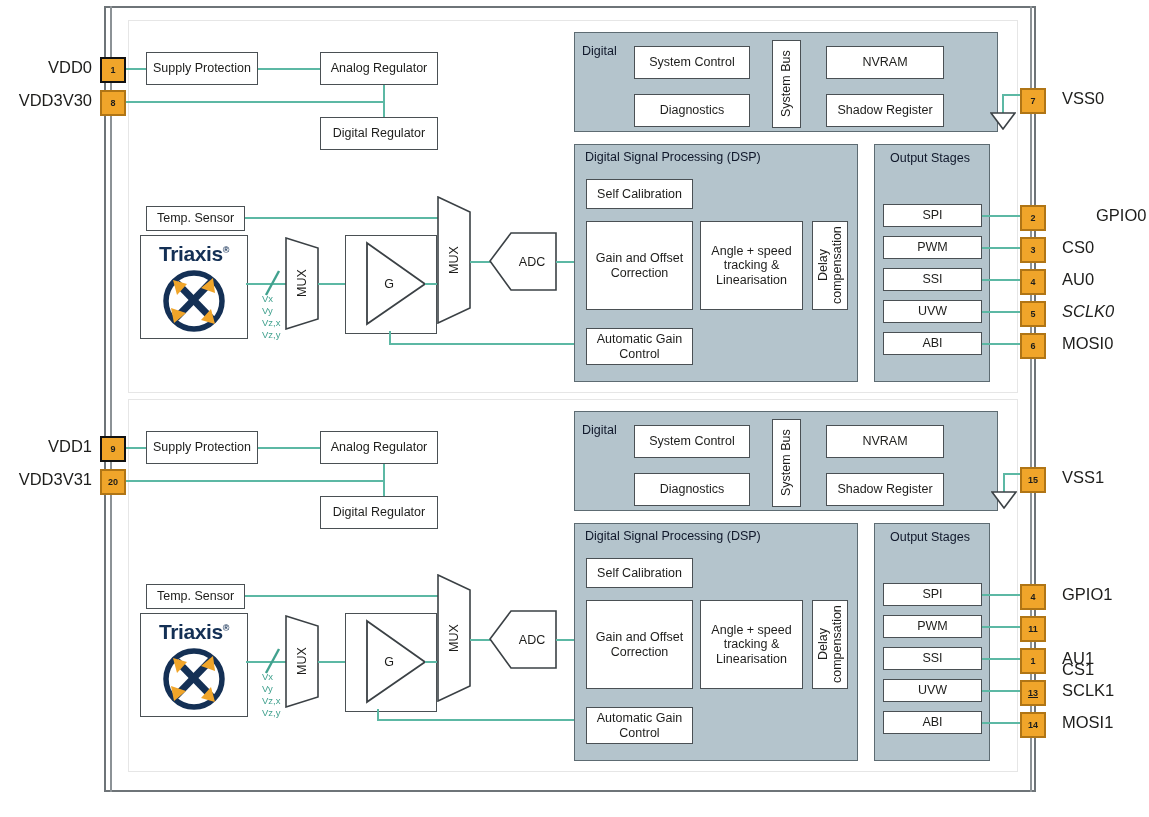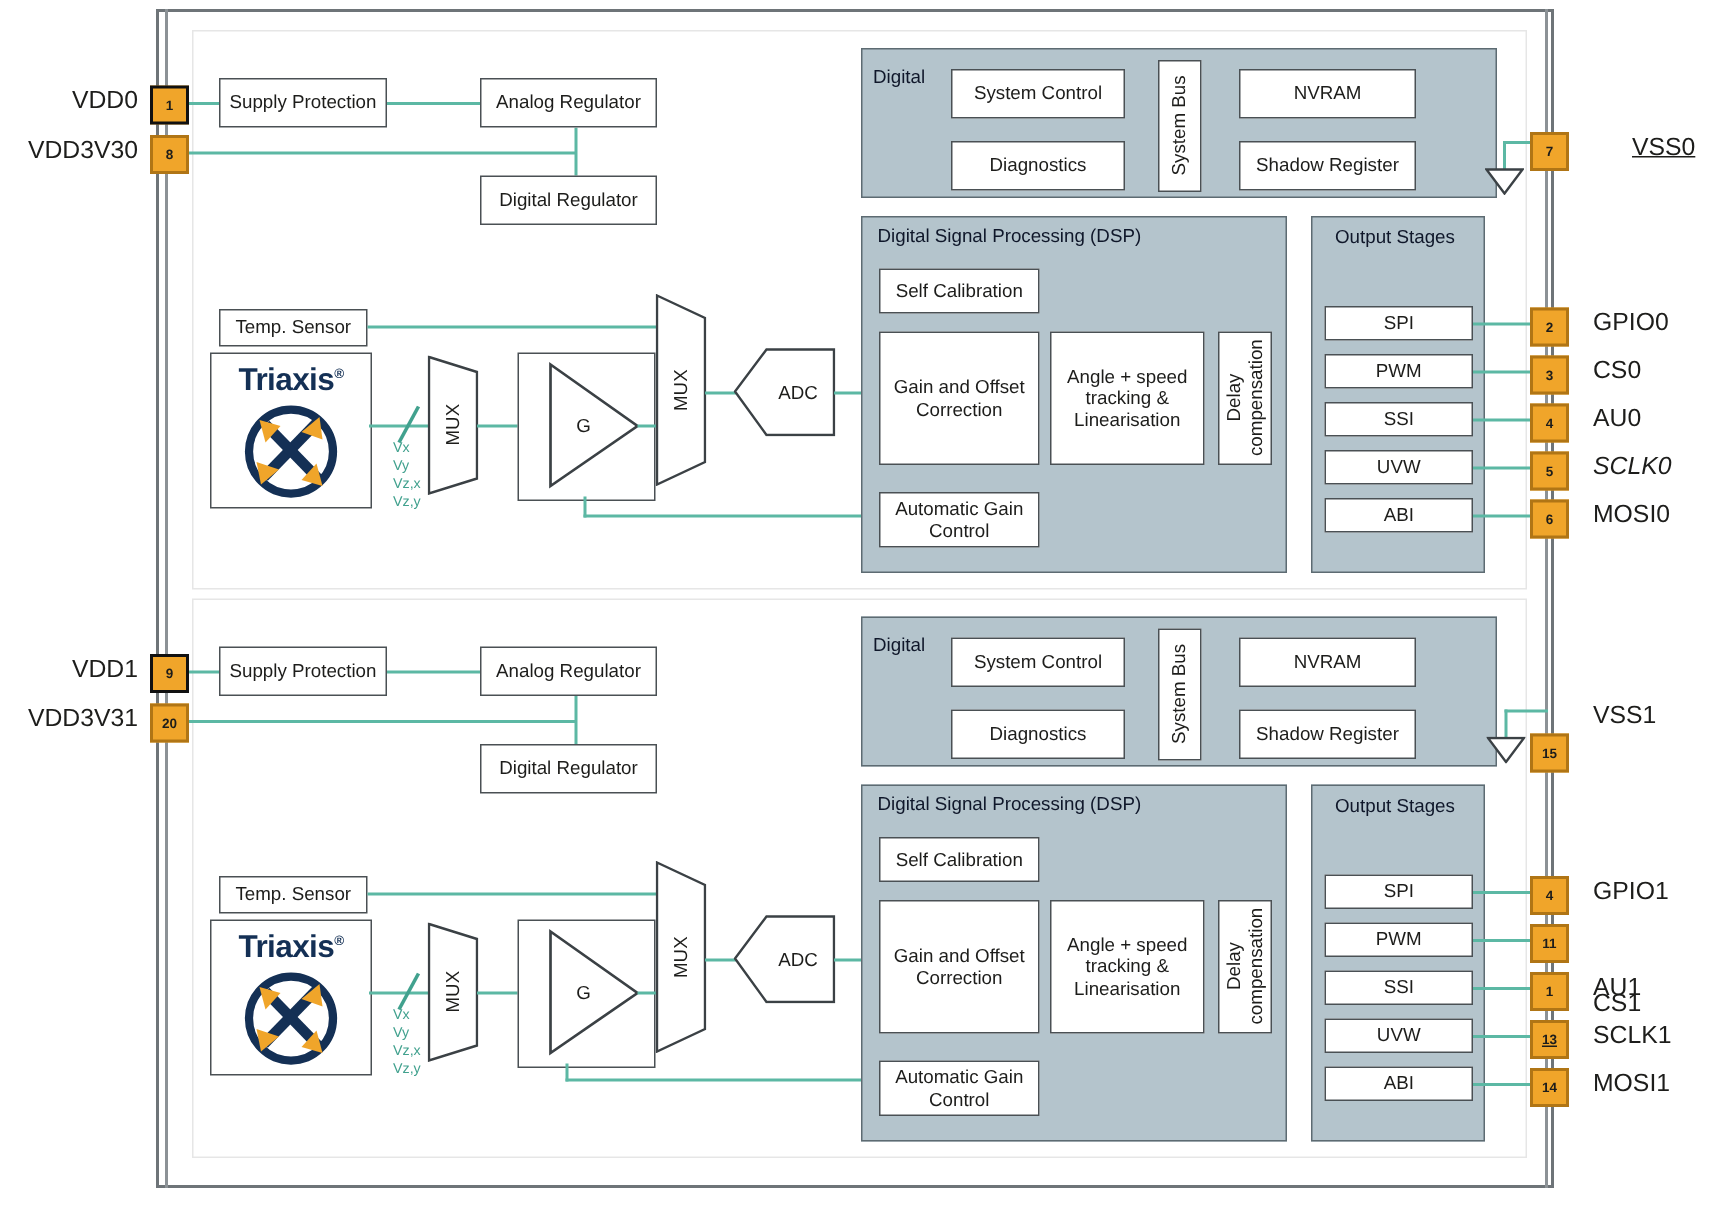--- a/index.html
+++ b/index.html
@@ -119,21 +119,21 @@
   <div class="abs wbox" style="left:826px;top:94px;width:118px;height:33px;">Shadow Register</div>
 
   <div class="wire wire-h" style="left:1002px;top:94px;width:30px;"></div>
   <div class="wire wire-v" style="left:1002px;top:94px;height:20px;"></div>
   <div class="abs gnd" style="left:990px;top:112px;">
     <svg width="26" height="18" viewBox="0 0 26 18">
         <polygon points="1,1 25,1 13,17" fill="#fff" stroke="#3b4145" stroke-width="1.6"></polygon>
       </svg>
   </div>
   <div class="pin brown" style="left:1020px;top:88px;">7</div>
-  <div class="pinlabel right" style="left:1088px;top:89px;text-decoration:underline;">VSS0</div>
+  <div class="pinlabel right" style="left:1062px;top:89px;">VSS0</div>
 
   <div class="abs wbox" style="left:146px;top:206px;width:99px;height:25px;">Temp. Sensor</div>
   <div class="logo" style="left:140px;top:235px;width:106px;height:102px;">
     <div class="word">
       <span>Triaxis</span><span class="reg">®</span>
     </div>
     <svg width="74" height="66" viewBox="0 0 74 66">
       <circle cx="37" cy="33" r="28" fill="none" stroke="#143055" stroke-width="5.5"></circle>
       <line x1="19" y1="50" x2="54" y2="14" stroke="#143055" stroke-width="7"></line>
       <line x1="20" y1="15" x2="55" y2="51" stroke="#143055" stroke-width="7"></line>
@@ -209,21 +209,21 @@
   <div class="abs wbox" style="left:883px;top:300px;width:99px;height:23px;">UVW</div>
   <div class="abs wbox" style="left:883px;top:332px;width:99px;height:23px;">ABI</div>
 
   <div class="wire wire-h" style="left:982px;top:215px;width:40px;"></div>
   <div class="wire wire-h" style="left:982px;top:247px;width:40px;"></div>
   <div class="wire wire-h" style="left:982px;top:279px;width:40px;"></div>
   <div class="wire wire-h" style="left:982px;top:311px;width:40px;"></div>
   <div class="wire wire-h" style="left:982px;top:343px;width:40px;"></div>
 
   <div class="pin brown" style="left:1020px;top:205px;">2</div>
-  <div class="pinlabel right" style="left:1062px;top:206px;">GPIO0</div>
+  <div class="pinlabel right" style="left:1096px;top:206px;">GPIO0</div>
   <div class="pin brown" style="left:1020px;top:237px;">3</div>
   <div class="pinlabel right" style="left:1062px;top:238px;">CS0</div>
   <div class="pin brown" style="left:1020px;top:269px;">4</div>
   <div class="pinlabel right" style="left:1062px;top:270px;">AU0</div>
   <div class="pin brown" style="left:1020px;top:301px;">5</div>
   <div class="pinlabel right" style="left:1062px;top:302px;font-style:italic;">SCLK0</div>
   <div class="pin brown" style="left:1020px;top:333px;">6</div>
   <div class="pinlabel right" style="left:1062px;top:334px;">MOSI0</div>
 
   <div class="abs die" style="left:128px;top:399px;width:890px;height:373px;"></div>
@@ -250,21 +250,21 @@
   <div class="abs wbox" style="left:826px;top:425px;width:118px;height:33px;">NVRAM</div>
   <div class="abs wbox" style="left:826px;top:473px;width:118px;height:33px;">Shadow Register</div>
 
   <div class="wire wire-h" style="left:1003px;top:473px;width:29px;"></div>
   <div class="wire wire-v" style="left:1003px;top:473px;height:20px;"></div>
   <div class="abs gnd" style="left:991px;top:491px;">
     <svg width="26" height="18" viewBox="0 0 26 18">
         <polygon points="1,1 25,1 13,17" fill="#fff" stroke="#3b4145" stroke-width="1.6"></polygon>
       </svg>
   </div>
-  <div class="pin brown" style="left:1020px;top:489px;">15</div>
+  <div class="pin brown" style="left:1020px;top:467px;">15</div>
   <div class="pinlabel right" style="left:1062px;top:468px;">VSS1</div>
 
   <div class="abs wbox" style="left:146px;top:584px;width:99px;height:25px;">Temp. Sensor</div>
   <div class="logo" style="left:140px;top:613px;width:106px;height:102px;">
     <div class="word">
       <span>Triaxis</span><span class="reg">®</span>
     </div>
     <svg width="74" height="66" viewBox="0 0 74 66">
       <circle cx="37" cy="33" r="28" fill="none" stroke="#143055" stroke-width="5.5"></circle>
       <line x1="19" y1="50" x2="54" y2="14" stroke="#143055" stroke-width="7"></line>

